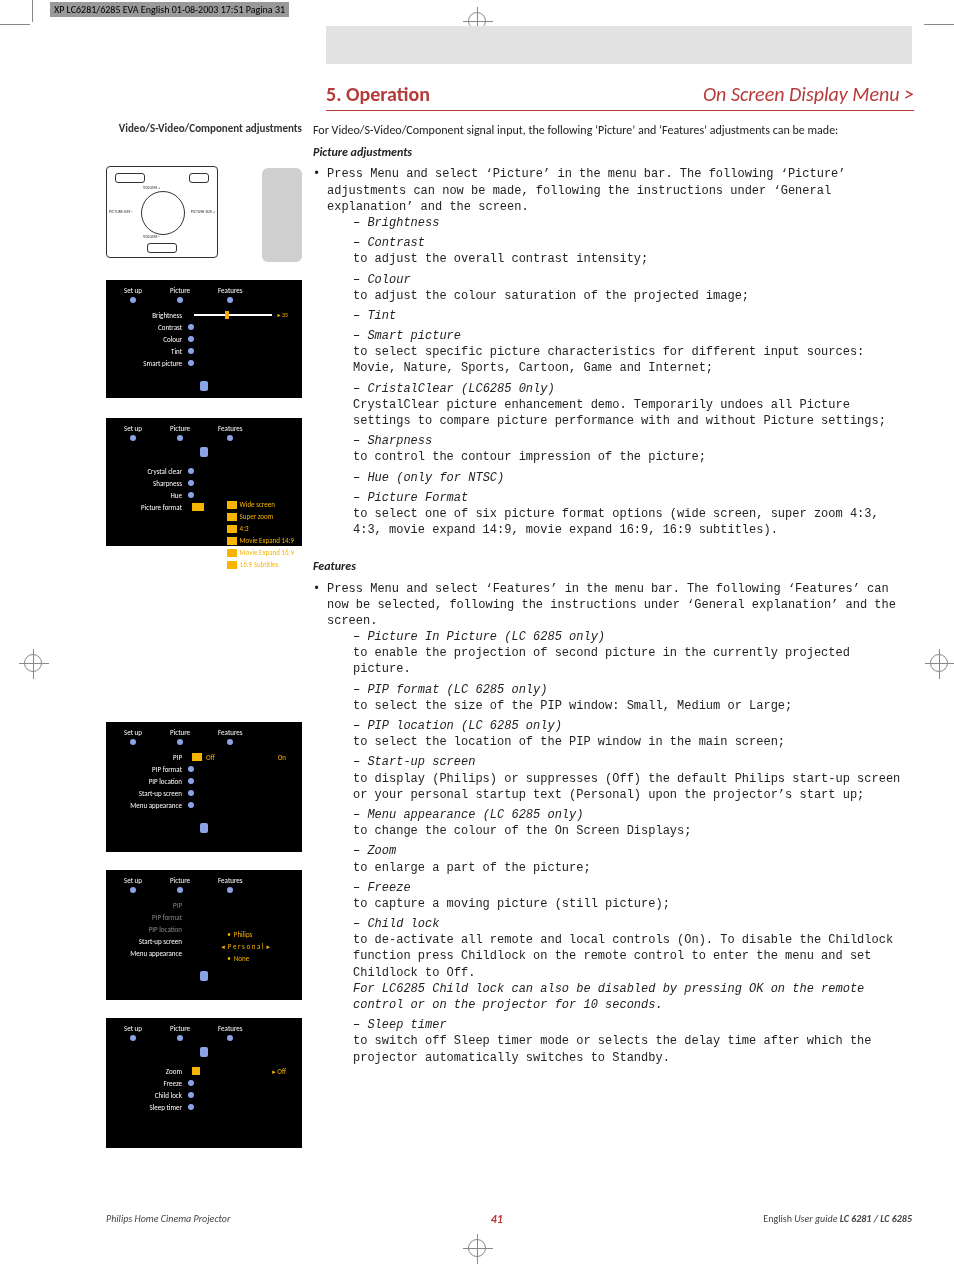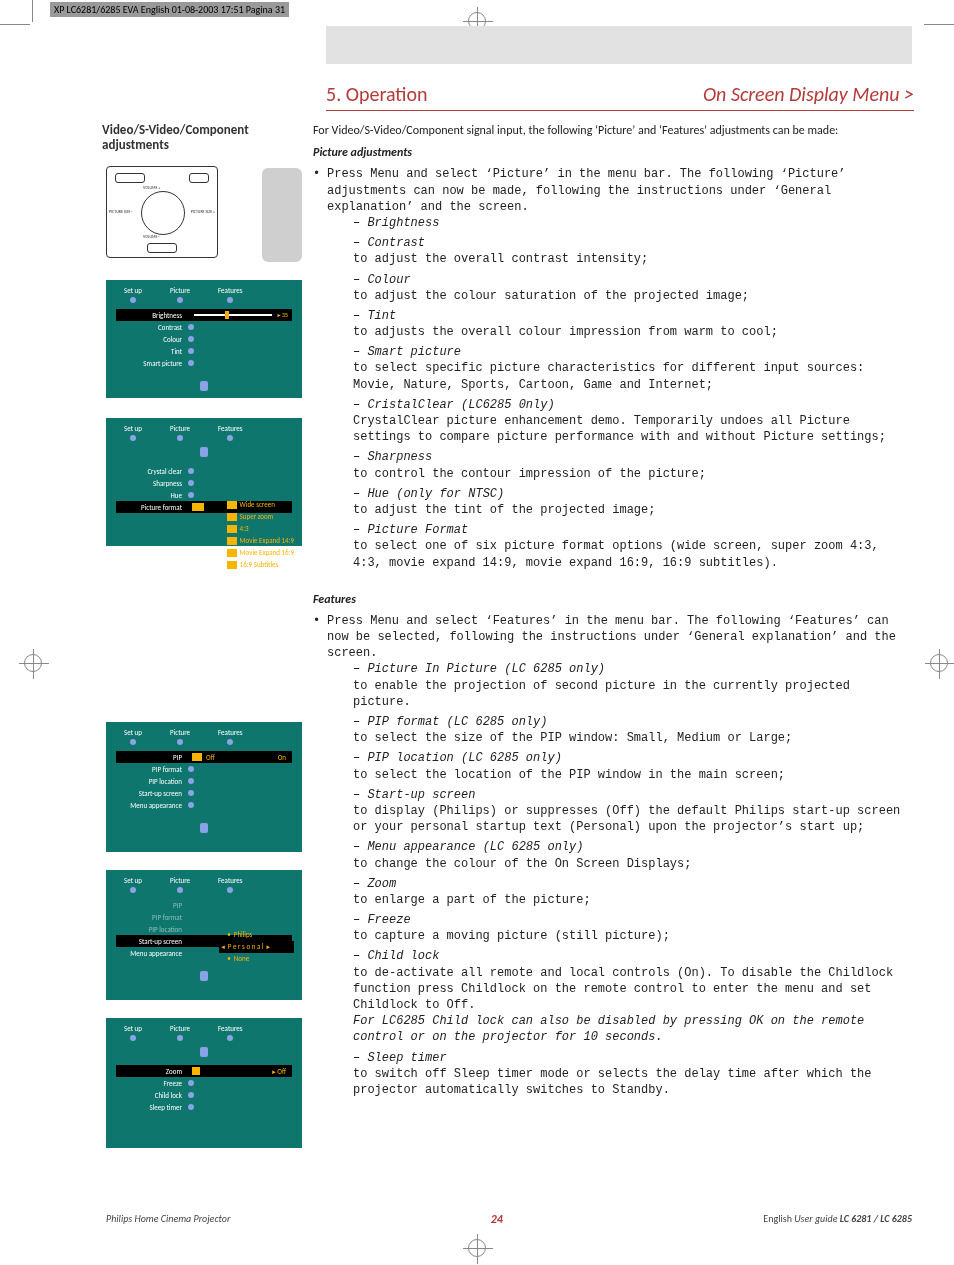--- a/index.html
+++ b/index.html
@@ -73,33 +73,34 @@
   }
 
   .chapter {
     position: absolute;
     top: 56px; left: 290px; right: 12px;
     border-bottom: 1px solid #b53a3a;
     padding-bottom: 4px;
     display: flex; justify-content: space-between;
     font-size: 20px;
   }
-  .chapter-num { color: #b53a3a; font-weight: normal; }
+  .chapter-num { color: #b53a3a; font-weight: bold; }
   .chapter-right { color: #b53a3a; font-style: italic; }
 
   .side-title {
     position: absolute;
     top: 96px; left: 66px; width: 200px;
+    text-align: right;
     font-weight: bold;
-    font-size: 13px;
+    font-size: 11px;
   }
 
   .fig {
     position: absolute; left: 70px; width: 196px;
-    background: #0f766e;
+    background: #000000;
     color: #fff; font-size: 7px;
   }
   .fig-remote { top: 140px; height: 100px; background:#fff; border:none;}
   .fig-2 { top: 254px; height: 118px; }
   .fig-3 { top: 392px; height: 128px; }
   .fig-4 { top: 696px; height: 130px; }
   .fig-5 { top: 844px; height: 130px; }
   .fig-6 { top: 992px; height: 130px; }
 
   .fig-remote .controls {
@@ -391,25 +392,25 @@
     <p>For Video/S-Video/Component signal input, the following ‘Picture’ and ‘Features’ adjustments can be made:</p>
 
     <p class="sec-h">Picture adjustments</p>
     <ul class="bul">
       <li>
         <span>Press Menu and select ‘Picture’ in the menu bar.  The following ‘Picture’ adjustments can now be made, following the instructions under ‘General explanation’ and the screen.</span>
         <div class="sub" id="picture-items">
             <div class="sub-item"><span class="t">Brightness</span></div>
             <div class="sub-item"><span class="t">Contrast</span><span class="d">to adjust the overall contrast intensity;</span></div>
             <div class="sub-item"><span class="t">Colour</span><span class="d">to adjust the colour saturation of the projected image;</span></div>
-            <div class="sub-item"><span class="t">Tint</span><span class="d">to adjusts the overall colour impression from warm to cool;</span></div>
+            <div class="sub-item"><span class="t">Tint</span></div>
             <div class="sub-item"><span class="t">Smart picture</span><span class="d">to select specific picture characteristics for different input sources: Movie, Nature, Sports, Cartoon, Game and Internet;</span></div>
             <div class="sub-item"><span class="t">CristalClear (LC6285 0nly)</span><span class="d">CrystalClear picture enhancement demo. Temporarily undoes all Picture settings to compare picture performance with and without Picture settings;</span></div>
             <div class="sub-item"><span class="t">Sharpness</span><span class="d">to control the contour impression of the picture;</span></div>
-            <div class="sub-item"><span class="t">Hue (only for NTSC)</span><span class="d">to adjust the tint of the projected image;</span></div>
+            <div class="sub-item"><span class="t">Hue (only for NTSC)</span></div>
             <div class="sub-item"><span class="t">Picture Format</span><span class="d">to select one of six picture format options (wide screen, super zoom 4:3, 4:3, movie expand 14:9, movie expand 16:9, 16:9 subtitles).</span></div>
           </div>
       </li>
     </ul>
 
     <p class="sec-h" style="margin-top:20px">Features</p>
     <ul class="bul">
       <li>
         <span>Press Menu and select ‘Features’ in the menu bar.  The following ‘Features’ can now be selected, following the instructions under ‘General explanation’ and the screen.</span>
         <div class="sub" id="features-items">
@@ -422,21 +423,21 @@
             <div class="sub-item"><span class="t">Freeze</span><span class="d">to capture a moving picture (still picture);</span></div>
             <div class="sub-item"><span class="t">Child lock</span><span class="d">to de-activate all remote and local controls (On). To disable the Childlock function press Childlock on the remote control to enter the menu and set Childlock to Off.</span><span class="d" style="font-style:italic;display:inline">For LC6285 Child lock can also be disabled by pressing OK on the remote control or on the projector for 10 seconds.</span></div>
             <div class="sub-item"><span class="t">Sleep timer</span><span class="d">to switch off Sleep timer mode or selects the delay time after which the projector automatically switches to Standby.</span></div>
           </div>
       </li>
     </ul>
   </div>
 
   <div class="footer">
     <span>Philips Home Cinema Projector</span>
-    <span class="pn">24</span>
+    <span class="pn">41</span>
     <span class="r">
       <span>English</span>
       <em>User guide</em>
       <strong style="font-style:italic">LC 6281 / LC 6285</strong>
     </span>
   </div>
 
 </div>
 
 </body></html>

